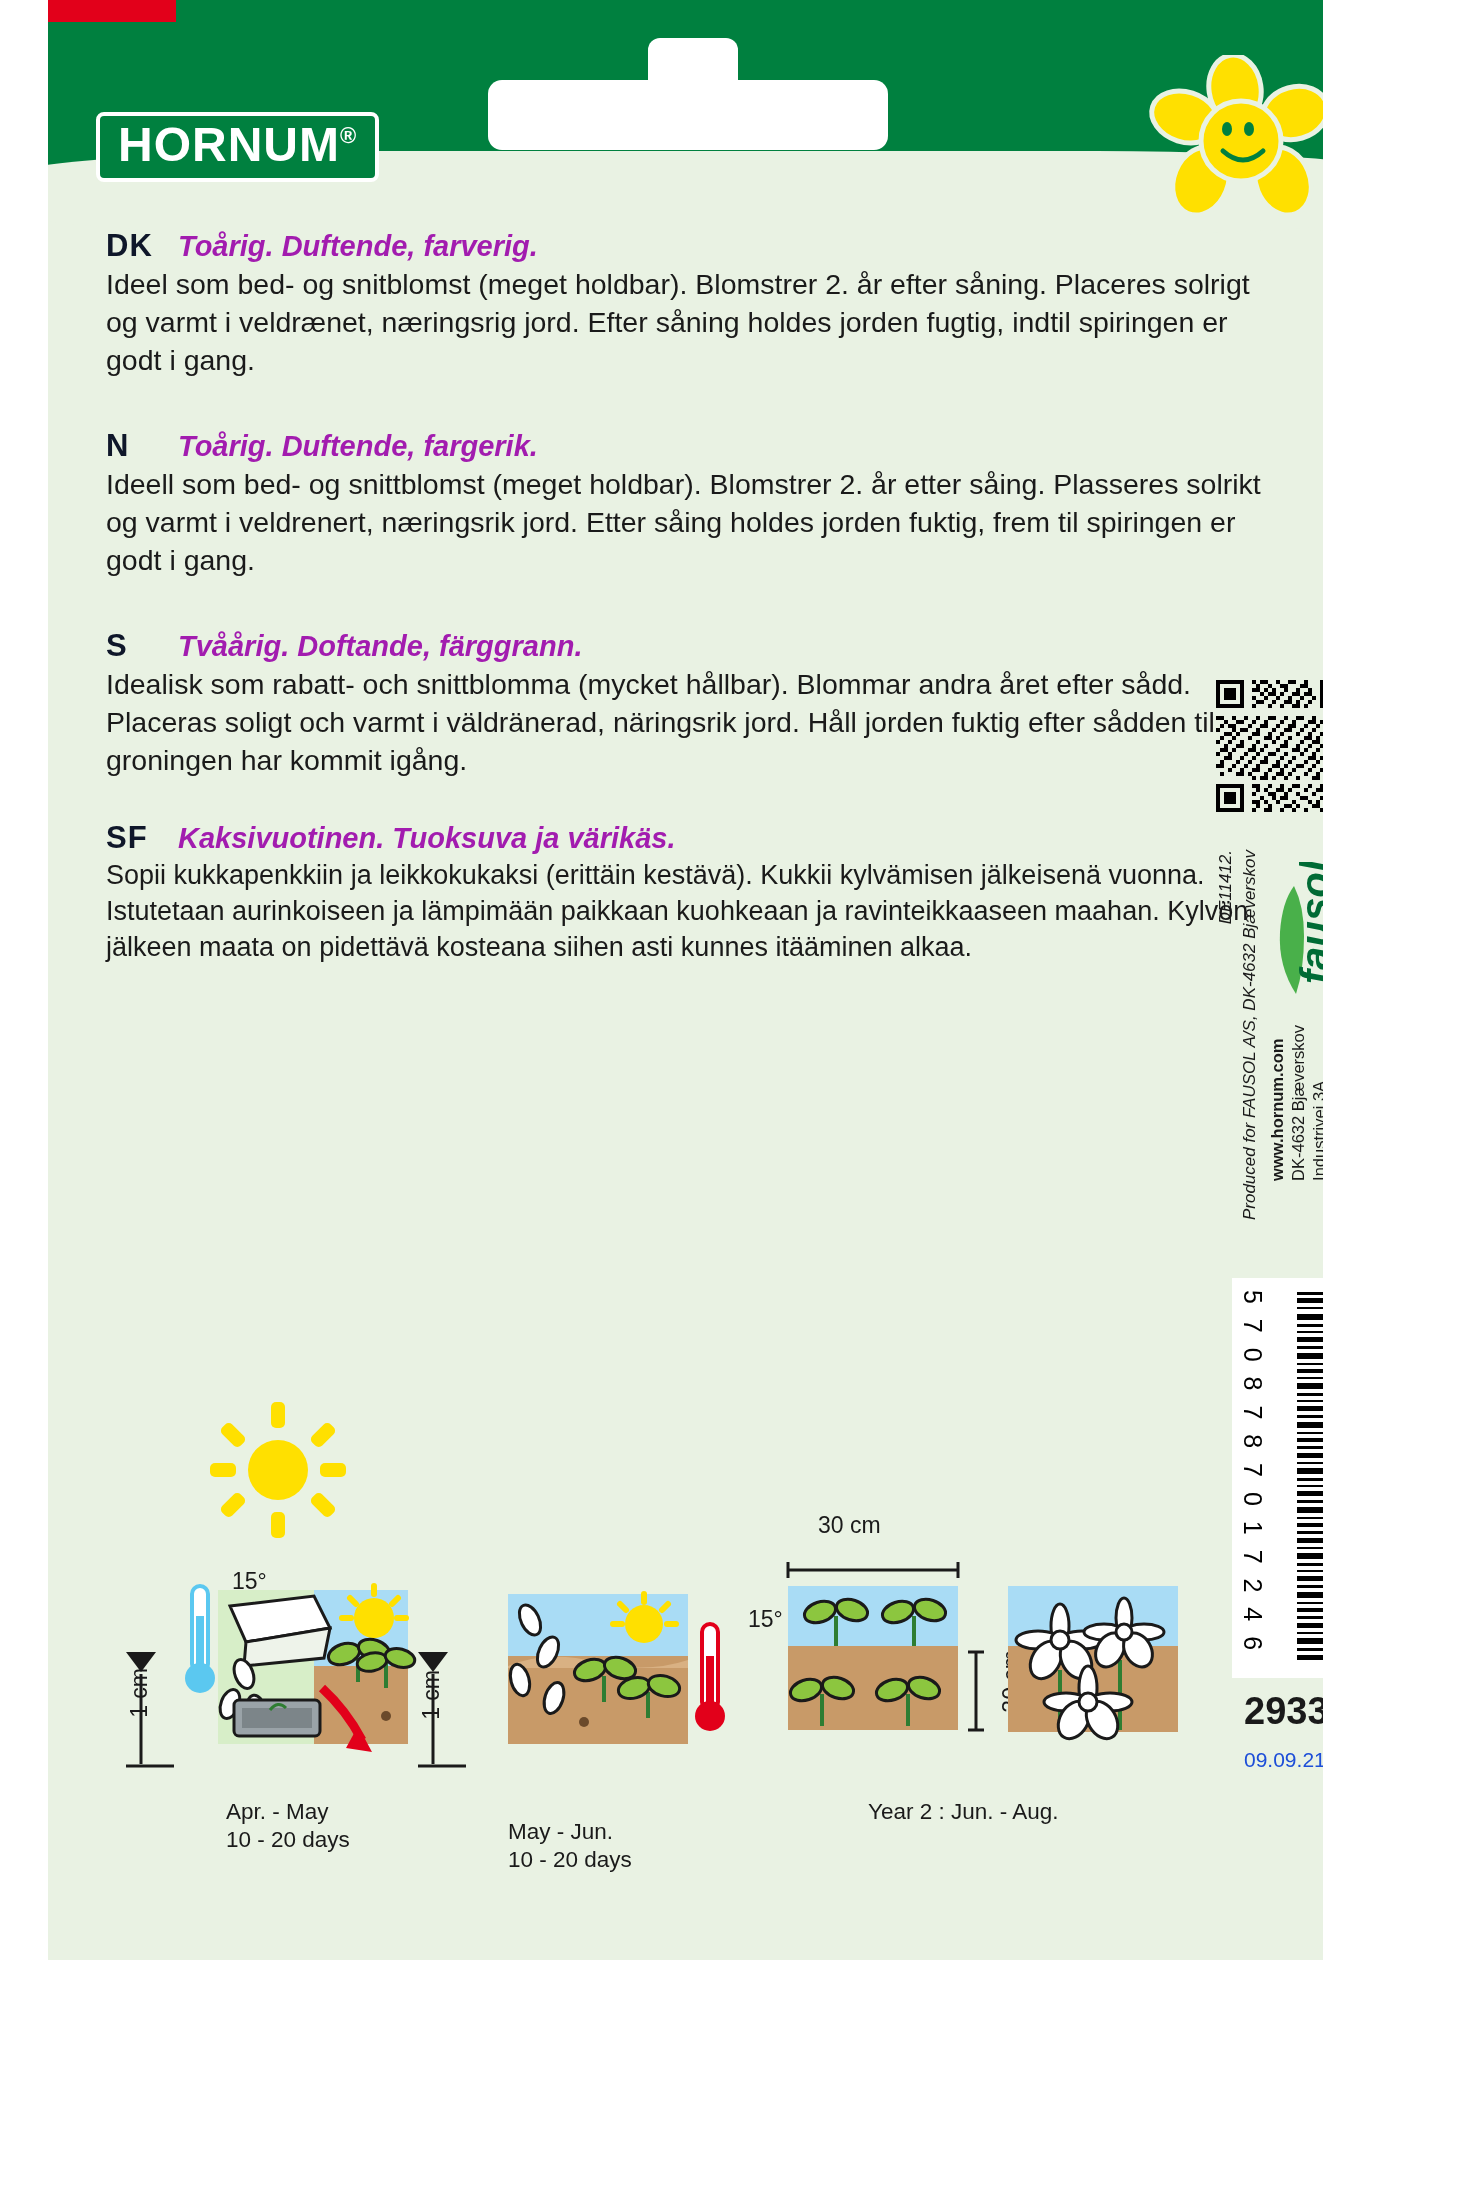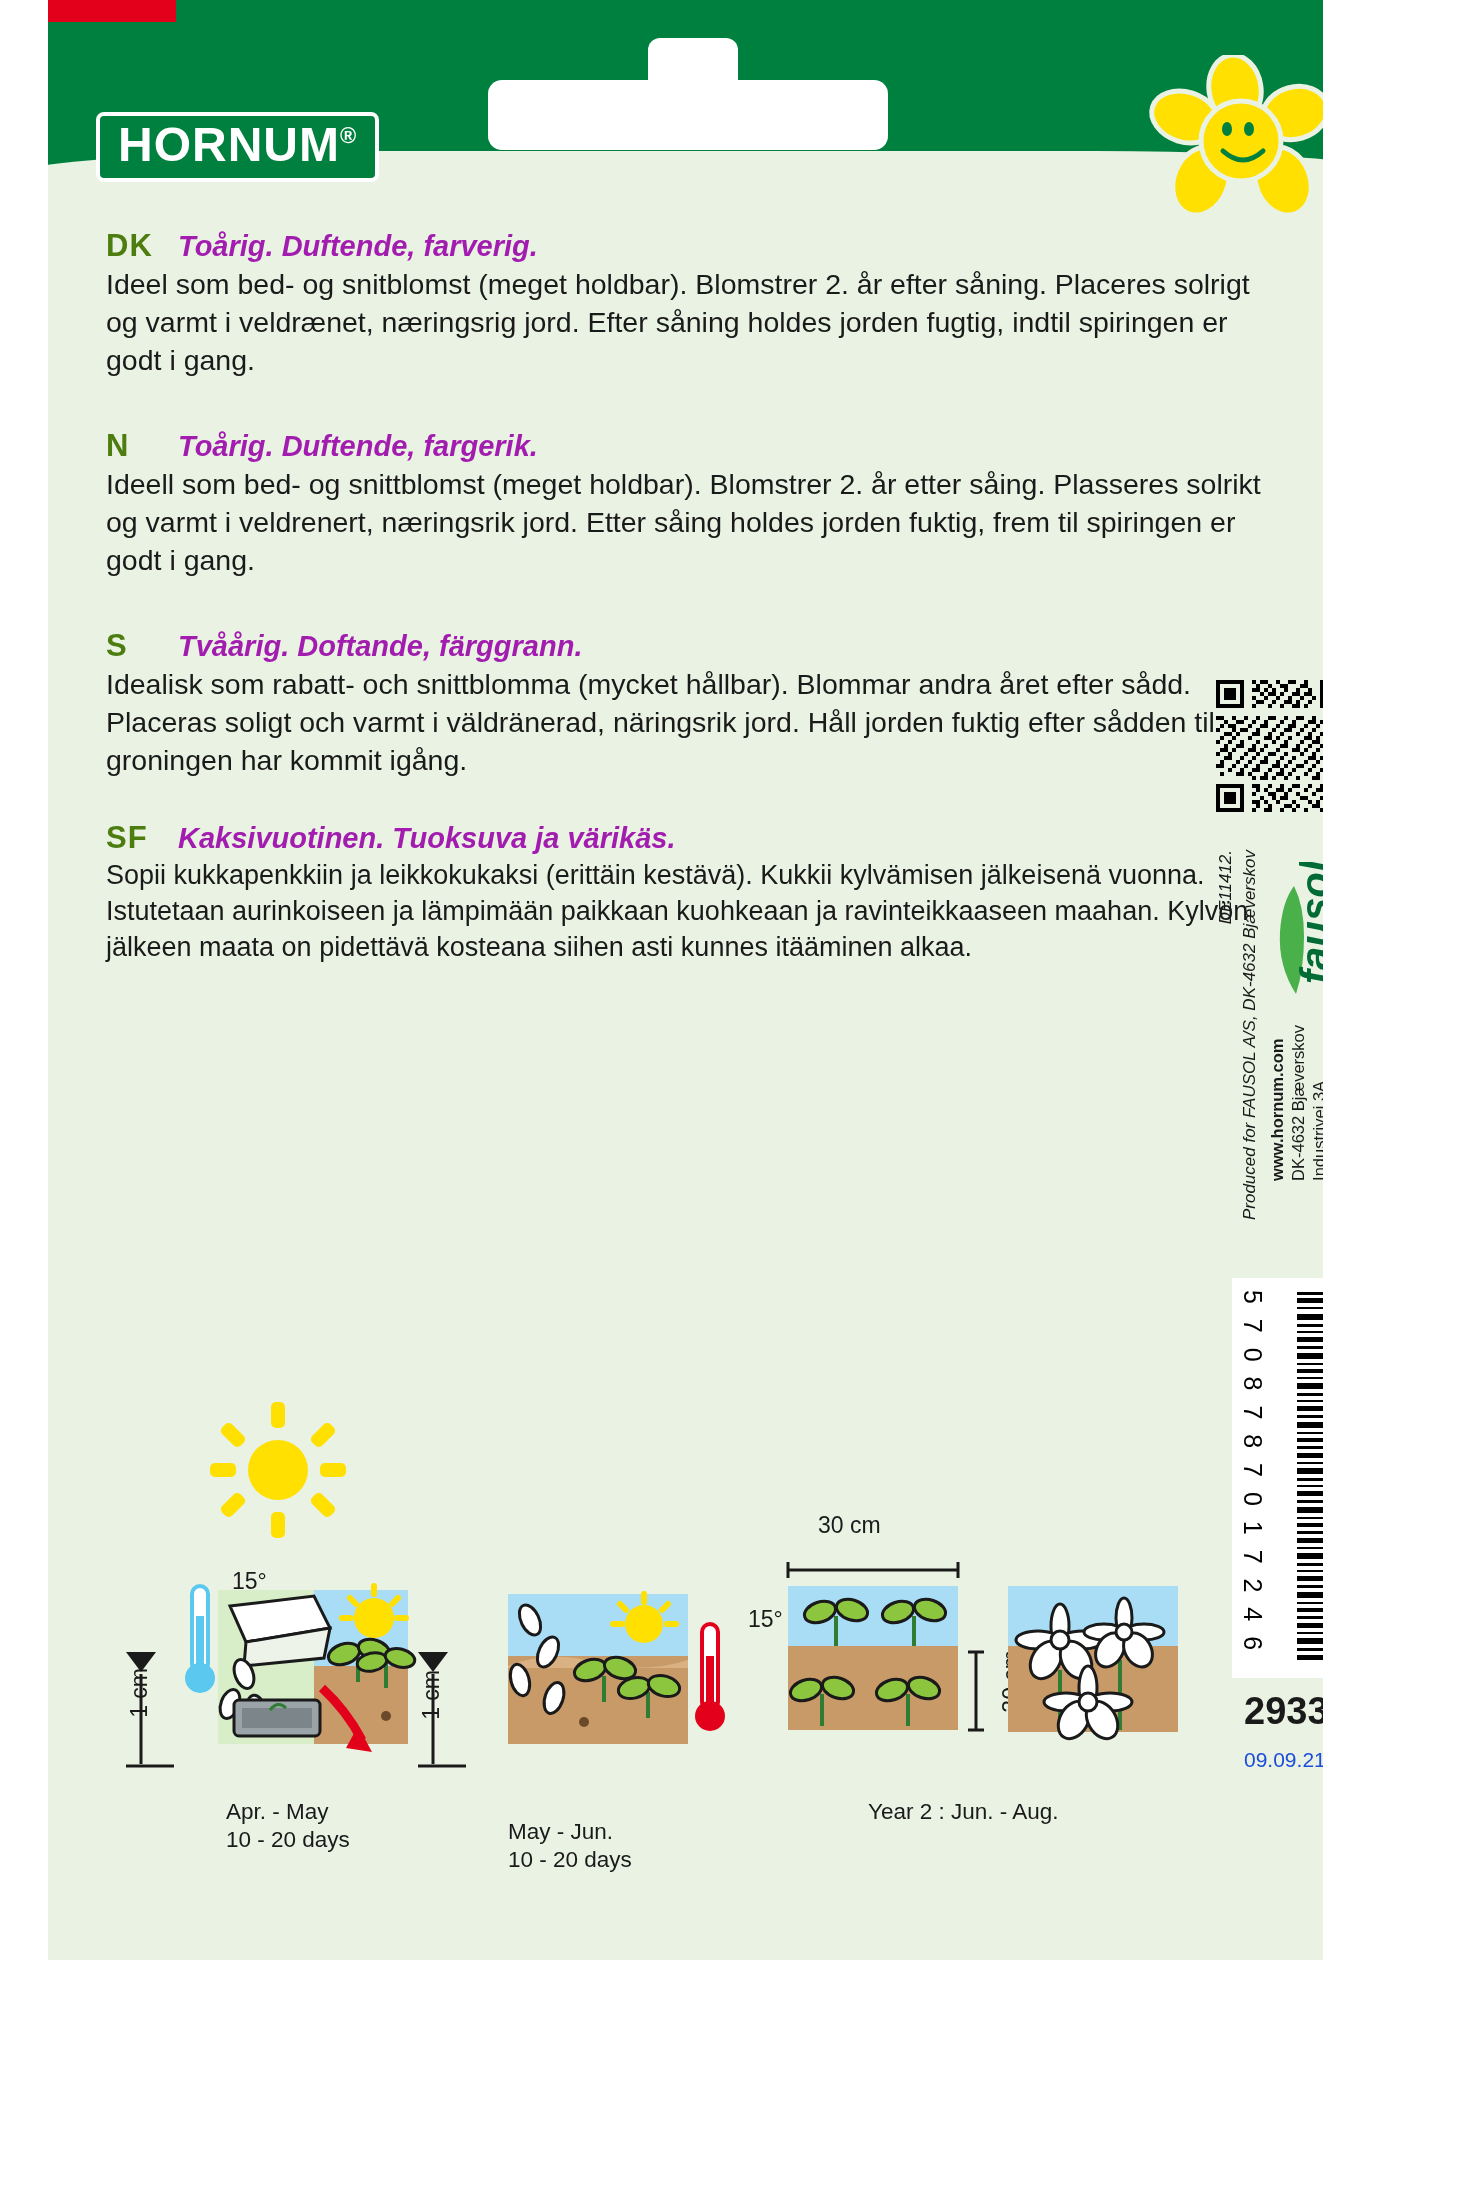--- a/index.html
+++ b/index.html
@@ -99,21 +99,21 @@
     width: 1170px;
   }
   .lang-row {
     display: flex;
     align-items: baseline;
     gap: 10px;
   }
   .lang-code {
     font-weight: bold;
     font-size: 31px;
-    color: #4d7c0f;
+    color: #0f172a;
     min-width: 62px;
     letter-spacing: 1px;
   }
   .lang-head {
     font-weight: bold;
     font-style: italic;
     font-size: 29px;
     color: #a21caf;
   }
   .lang-body {

